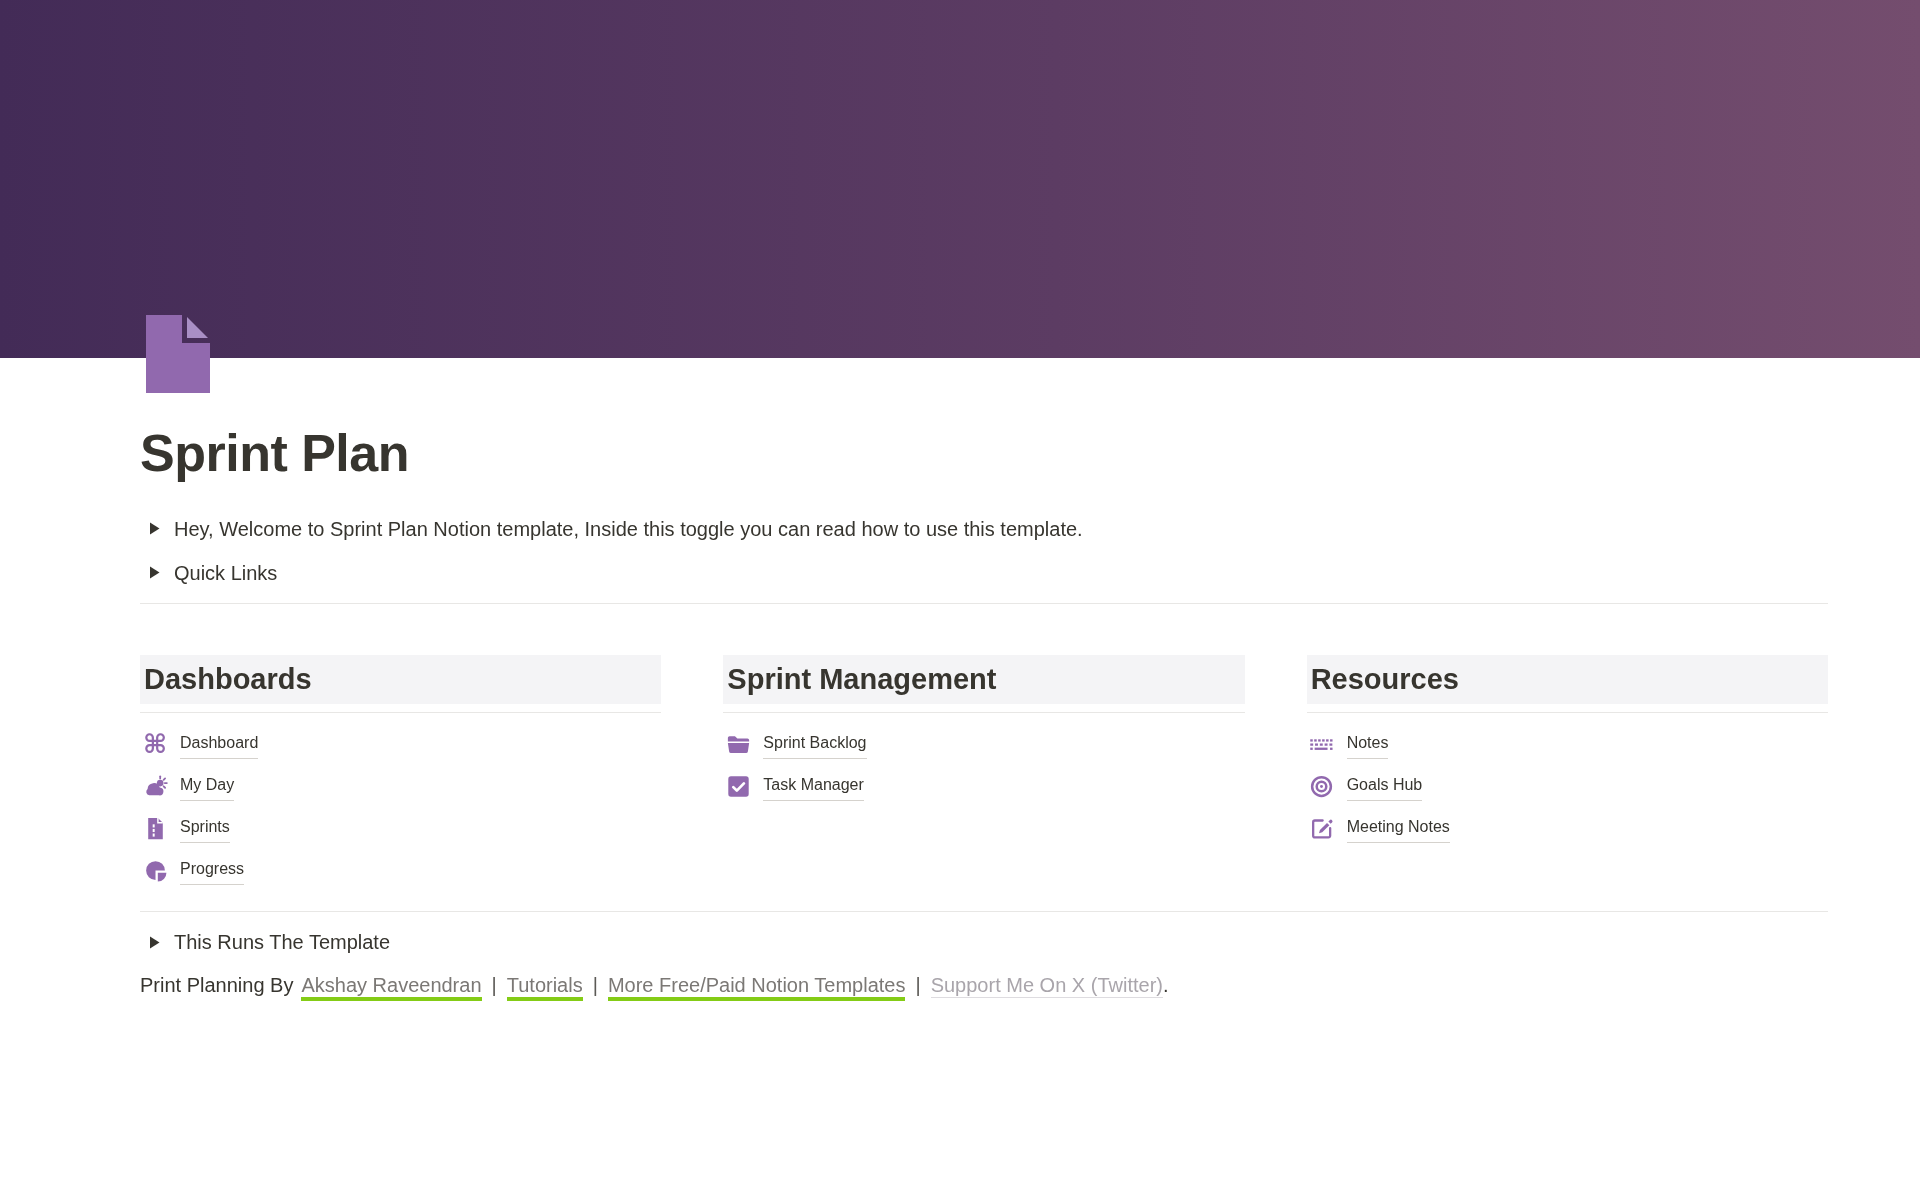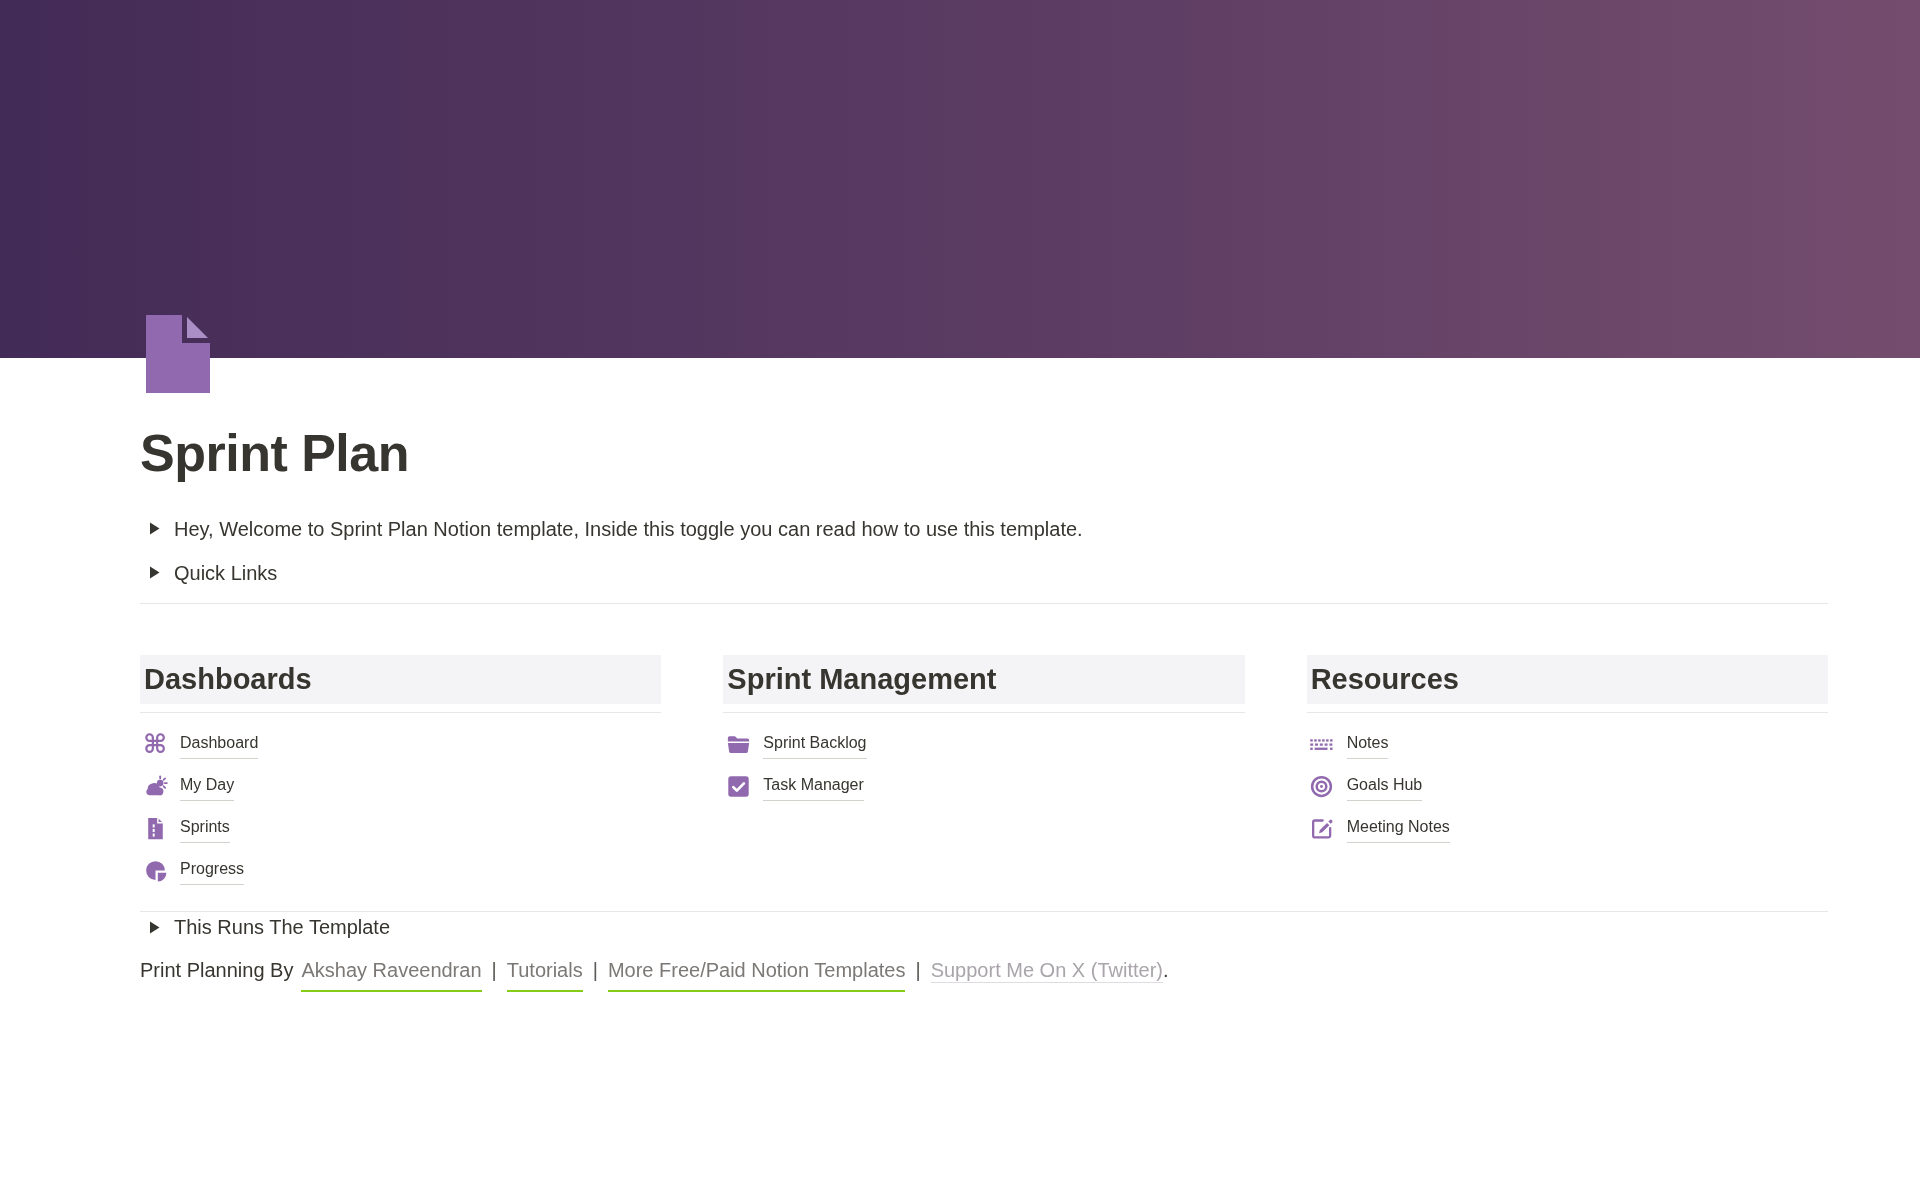--- a/index.html
+++ b/index.html
@@ -14,42 +14,42 @@
   }
   .page-icon{position:absolute;left:146px;top:315px;width:64px;height:78px;}
   .content{position:absolute;left:140px;top:358px;width:1688px;}
   h1.page-title{
     margin:66px 0 0 0;font-size:52px;line-height:1.15;font-weight:700;
     letter-spacing:-0.5px;color:#37352f;
   }
   .toggle-row{display:flex;align-items:center;gap:14px;padding-left:9px;height:30px;cursor:pointer;}
   .toggle-row.first{margin-top:30px;}
   .toggle-row.second{margin-top:14px;}
-  .toggle-row.runs{}
+  .toggle-row.runs{margin-top:15px;}
   .toggle-label{font-size:20px;line-height:30px;color:#37352f;}
   .tri{display:flex;align-items:center;}
   hr.page-divider{border:none;border-top:1px solid #e8e7e5;margin:15px 0 0 0;}
   hr.page-divider.bottom{margin-top:20px;}
   .columns{margin-top:51px;display:grid;grid-template-columns:repeat(3,1fr);column-gap:62px;}
   h2.col-header{
     margin:0;background:#f4f4f6;font-size:29px;font-weight:700;line-height:1.15;
     padding:8px 10px 8px 4px;color:#37352f;
   }
   hr.col-divider{border:none;border-top:1px solid #e8e7e5;margin:8px 0 0 0;}
   .col-list{margin-top:10px;}
   .link-item{display:flex;align-items:center;gap:12px;height:42px;padding-left:2px;cursor:pointer;}
   .icon{width:26px;height:26px;display:flex;align-items:center;justify-content:center;flex:0 0 26px;}
   .glyph{font-family:"DejaVu Sans",sans-serif;font-size:26px;line-height:1;font-weight:700;color:#9169ae;}
   .link-label{
     font-size:16px;line-height:26px;color:#37352f;
     border-bottom:1.5px solid #d5d2cd;padding-bottom:2px;
   }
   .footer-line{margin:13px 0 0 0;font-size:20px;line-height:30px;color:#37352f;}
   .footer-prefix{margin-right:8px;}
-  .flink{color:#7b7875;border-bottom:2px solid #84cc16;padding-bottom:9px;cursor:pointer;}
+  .flink{color:#7b7875;border-bottom:4px solid #84cc16;padding-bottom:1px;cursor:pointer;}
   .flink-light{color:#a9a5ab;border-bottom:1px solid #dedce0;padding-bottom:1px;cursor:pointer;}
   .sep{color:#5c5a56;margin:0 10px;}
   svg{display:block;}
 </style>
 </head>
 <body>
 
 <div class="cover"></div>
 
 <div class="page-icon">

